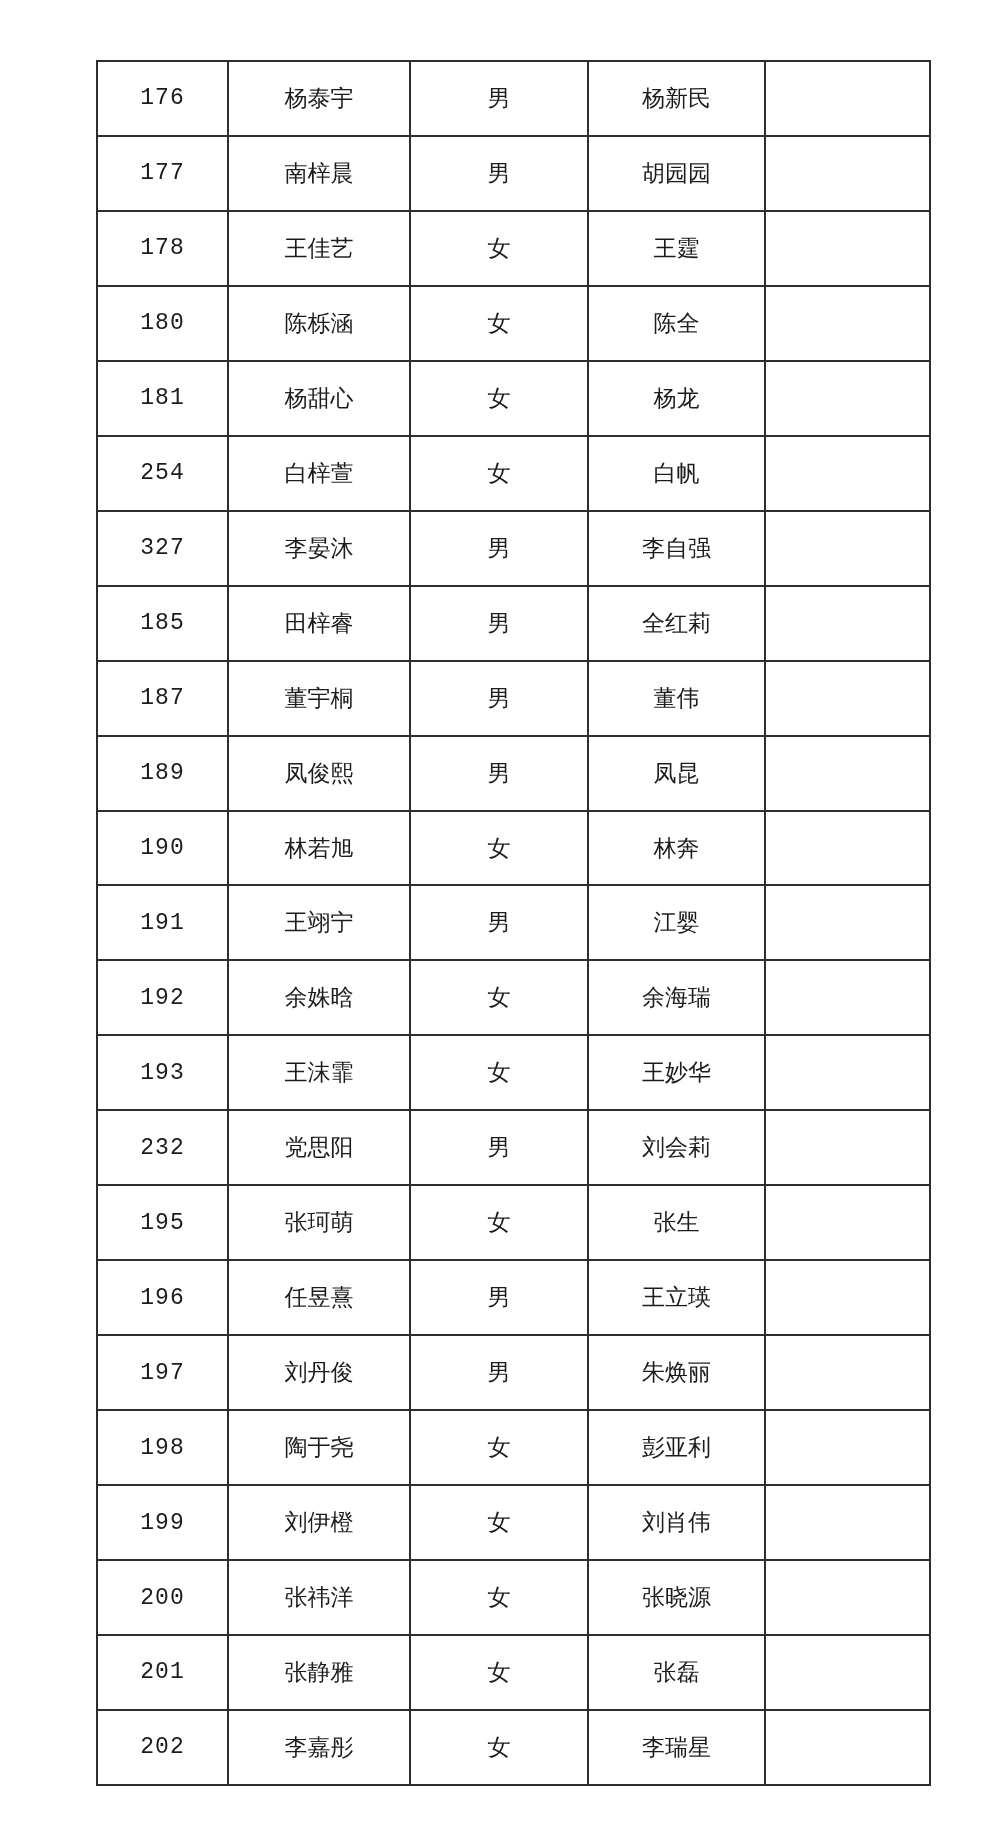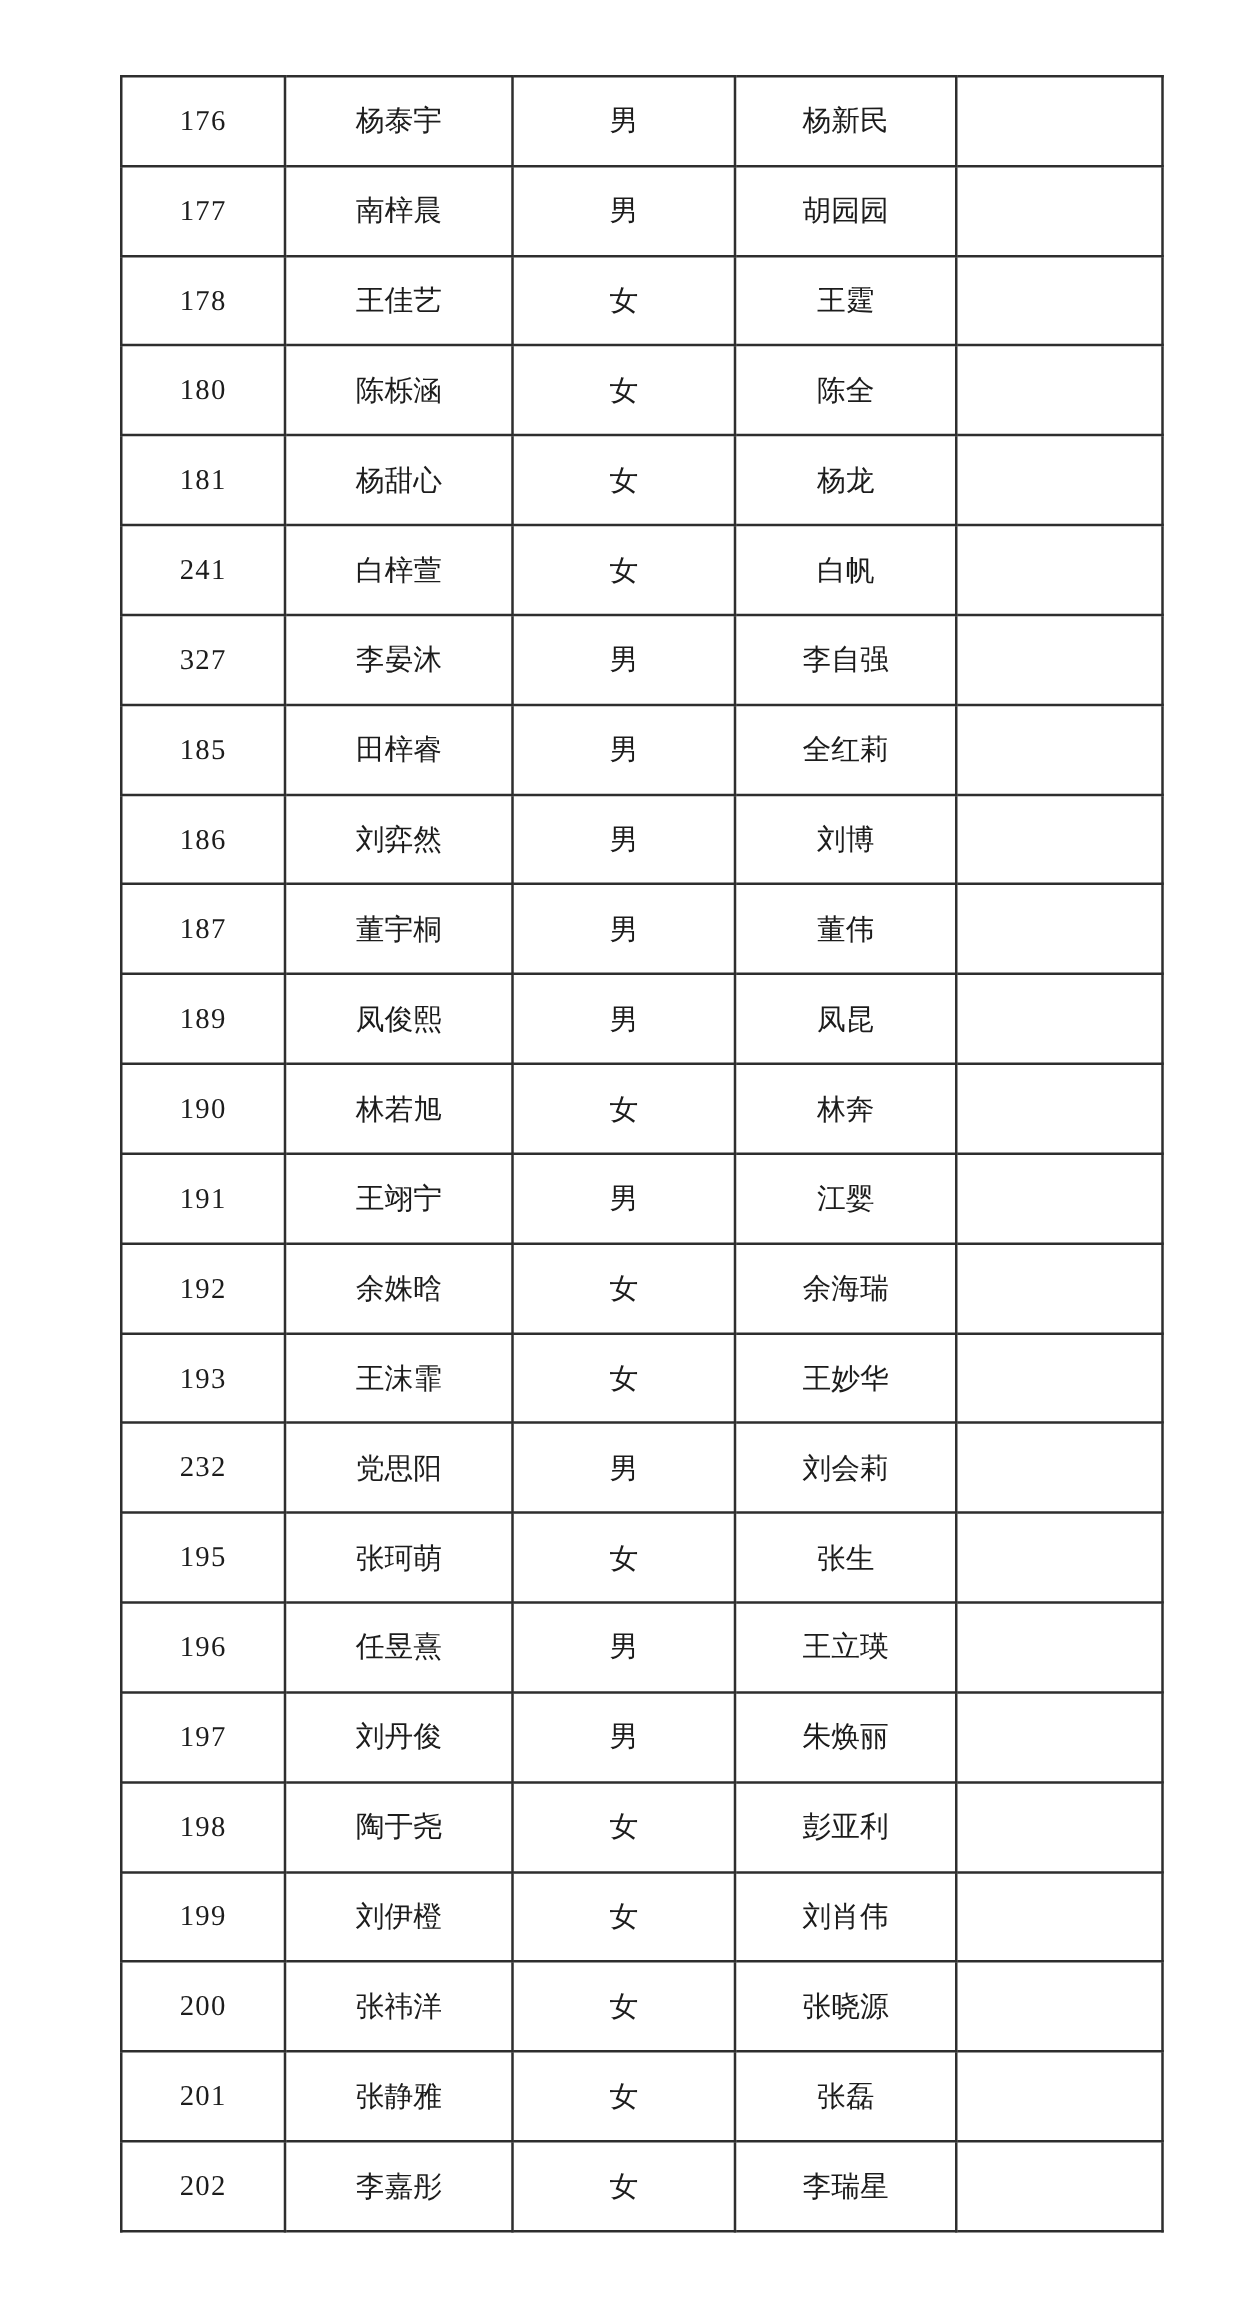--- a/index.html
+++ b/index.html
@@ -6,21 +6,21 @@
     margin: 0;
     padding: 0;
     background: #ffffff;
   }
   .sheet {
     position: relative;
     width: 1000px;
     height: 1840px;
     background: #ffffff;
     overflow: hidden;
-    font-family: Liberation Serif, serif;
+    font-family: Liberation Mono, monospace;
   }
   table.roster {
     position: absolute;
     left: 96px;
     top: 60px;
     width: 833px;
     height: 1726px;
     border-collapse: collapse;
     table-layout: fixed;
   }
@@ -87,45 +87,38 @@
         <td class="cell-blank"></td>
       </tr>
         <tr>
         <td class="cell-index">181</td>
         <td class="cell-name">杨甜心</td>
         <td class="cell-gender">女</td>
         <td class="cell-parent">杨龙</td>
         <td class="cell-blank"></td>
       </tr>
         <tr>
-        <td class="cell-index">241</td>
+        <td class="cell-index">254</td>
         <td class="cell-name">白梓萱</td>
         <td class="cell-gender">女</td>
         <td class="cell-parent">白帆</td>
         <td class="cell-blank"></td>
       </tr>
         <tr>
         <td class="cell-index">327</td>
         <td class="cell-name">李晏沐</td>
         <td class="cell-gender">男</td>
         <td class="cell-parent">李自强</td>
         <td class="cell-blank"></td>
       </tr>
         <tr>
         <td class="cell-index">185</td>
         <td class="cell-name">田梓睿</td>
         <td class="cell-gender">男</td>
         <td class="cell-parent">全红莉</td>
-        <td class="cell-blank"></td>
-      </tr>
-        <tr>
-        <td class="cell-index">186</td>
-        <td class="cell-name">刘弈然</td>
-        <td class="cell-gender">男</td>
-        <td class="cell-parent">刘博</td>
         <td class="cell-blank"></td>
       </tr>
         <tr>
         <td class="cell-index">187</td>
         <td class="cell-name">董宇桐</td>
         <td class="cell-gender">男</td>
         <td class="cell-parent">董伟</td>
         <td class="cell-blank"></td>
       </tr>
         <tr>

